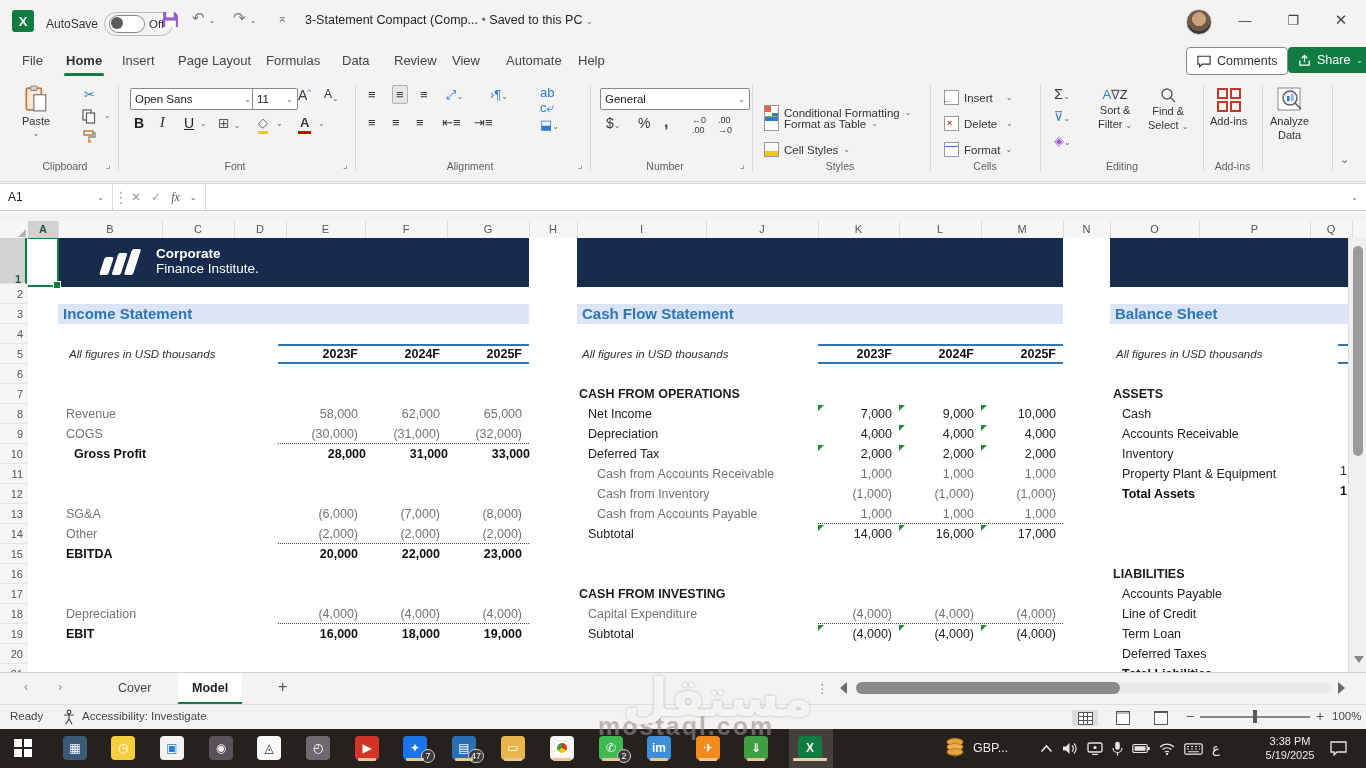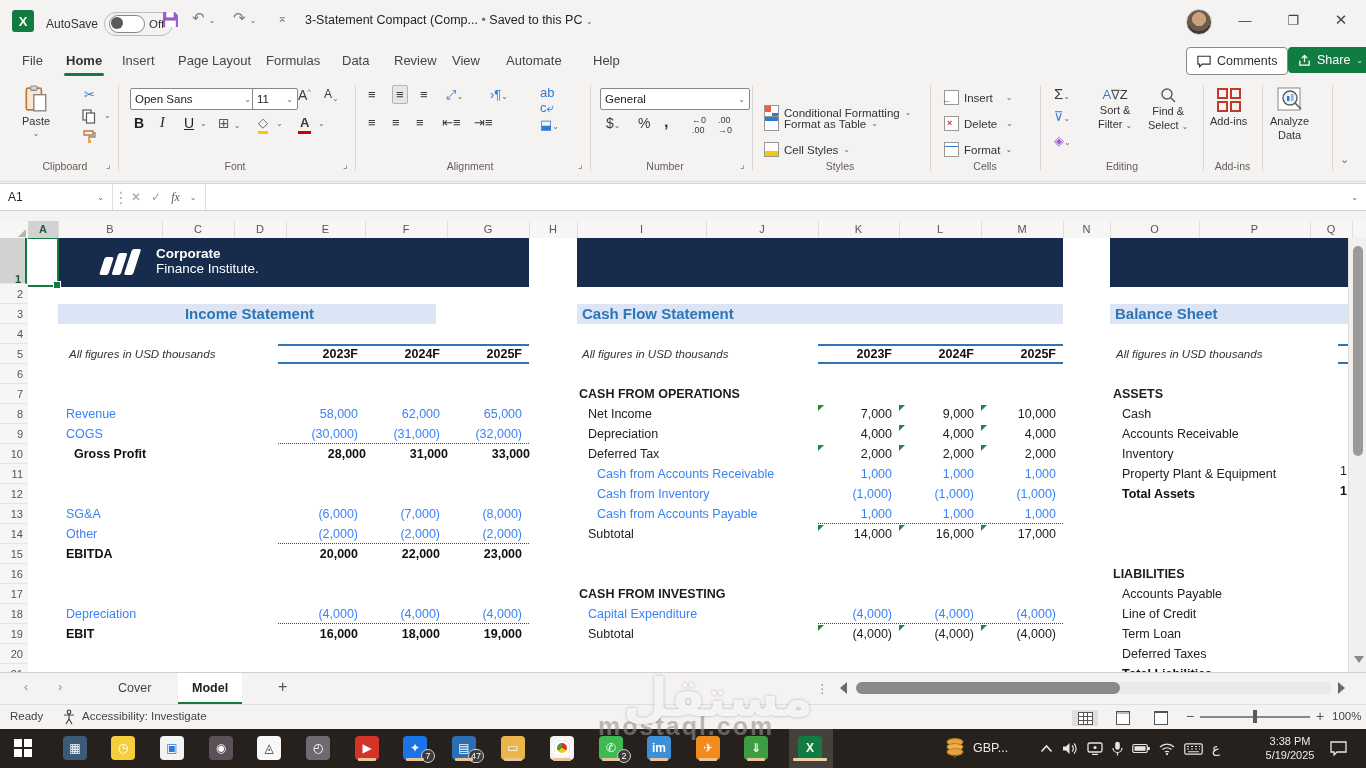--- a/index.html
+++ b/index.html
@@ -58,21 +58,21 @@
   
   .sheet{left:28px;top:238px;width:1320px;height:434px;background:#fff;overflow:hidden;}
   .navy{position:absolute;top:0;height:49px;background:#172B4D;}
   .sec-title{position:absolute;height:20px;background:#dbe5f5;color:#2E75B6;font-weight:bold;font-size:15px;line-height:20px;}
   .subtitle{position:absolute;height:20px;font-size:11.5px;font-style:italic;color:#333;line-height:20px;}
   .yearhead{position:absolute;height:20px;border-top:2px solid #2E75B6;border-bottom:2px solid #2E75B6;box-sizing:border-box;}
   .yr{position:absolute;font-weight:bold;font-size:12.5px;line-height:16px;color:#111;}
   .srow{position:absolute;height:20px;font-size:12.5px;line-height:20px;color:#222;}
   .srow .lab{position:absolute;white-space:nowrap;}
   .srow .val{position:absolute;text-align:right;width:80px;}
-  .st-blue{color:#3b82f6;}
+  .st-blue{color:#737373;}
   .st-bold{font-weight:bold;color:#111;}
   .st-section{font-weight:bold;color:#1c1c1c;}
   .dotted{position:absolute;height:0;border-bottom:1px dotted #444;}
   .gtri{position:absolute;width:0;height:0;border-top:6px solid #1f8a3b;border-right:6px solid transparent;}
   .sel-cell{position:absolute;border:2px solid #107C41;background:#fff;}
   .sel-handle{position:absolute;width:6px;height:6px;background:#107C41;border:1px solid #fff;}
   .logo-bars{display:flex;gap:4px;}
   .logo-bar{width:9px;height:26px;background:#fff;transform:skewX(-18deg);border-radius:2px;}
   .vscroll{position:absolute;left:1348px;top:238px;width:18px;height:434px;background:#f1f0ef;border-left:1px solid #e0dedc;}
   .vthumb{position:absolute;left:4px;width:10px;border-radius:5px;background:#9a9a9a;}
@@ -148,21 +148,21 @@
     <div id="ribbon-tabs">
         <div class="rtab" style="left: 18px;">File</div>
         <div class="rtab active" style="left: 62px;">Home</div>
         <div class="rtab" style="left: 118px;">Insert</div>
         <div class="rtab" style="left: 174px;">Page Layout</div>
         <div class="rtab" style="left: 262px;">Formulas</div>
         <div class="rtab" style="left: 338px;">Data</div>
         <div class="rtab" style="left: 390px;">Review</div>
         <div class="rtab" style="left: 448px;">View</div>
         <div class="rtab" style="left: 502px;">Automate</div>
-        <div class="rtab" style="left: 574px; margin-left: 15px;">Help</div>
+        <div class="rtab" style="left: 574px;">Help</div>
       </div>
     <div class="abs comments-btn" style="left:1186px;top:5px;position:absolute;">
       <svg width="14" height="13" viewBox="0 0 16 14">
           <path d="M1 1 h14 v9 h-9 l-3 3 v-3 h-2 z" fill="none" stroke="#333" stroke-width="1.3"></path>
         </svg>
       <span>Comments</span>
     </div>
     <div class="abs share-btn" style="left:1288px;top:5px;position:absolute;">
       <svg width="13" height="13" viewBox="0 0 14 14">
           <path d="M7 9 V2 M4 4.5 L7 1.5 L10 4.5 M2 7 v5 h10 v-5" fill="none" stroke="#fff" stroke-width="1.4"></path>
@@ -430,21 +430,21 @@
         <div style="font-size:13.5px;">Finance Institute.</div>
       </div>
     </div>
     <div class="navy" style="left:549px;width:486px;"></div>
     <div class="navy" style="left:1082px;width:238px;"></div>
 
     <div class="sel-cell" style="left:-2px;top:-1px;width:29px;height:46px;"></div>
     <div class="sel-handle" style="left:25px;top:43px;"></div>
 
     <div id="stm-layer">
-        <div class="sec-title" style="left: 30px; top: 66px; width: 378px; padding-left: 5px; box-sizing: border-box; text-align: center;">Income Statement</div>
+        <div class="sec-title" style="left: 30px; top: 66px; width: 471px; padding-left: 5px; box-sizing: border-box;">Income Statement</div>
         <div class="subtitle" style="left: 41px; top: 106px;">All figures in USD thousands</div>
         <div class="yearhead" style="left: 250px; top: 106px; width: 251px;"></div>
         <div class="yr" style="left: 258px; top: 108px; width: 72px; text-align: right;">2023F</div>
         <div class="yr" style="left: 340px; top: 108px; width: 72px; text-align: right;">2024F</div>
         <div class="yr" style="left: 422px; top: 108px; width: 72px; text-align: right;">2025F</div>
         <div class="srow" style="left: 0px; top: 166px; width: 1320px;">
           <div class="lab st-blue" style="left: 38px;">Revenue</div>
           <div class="val st-blue" style="left: 250px;">58,000</div>
           <div class="val st-blue" style="left: 332px;">62,000</div>
           <div class="val st-blue" style="left: 414px;">65,000</div>

